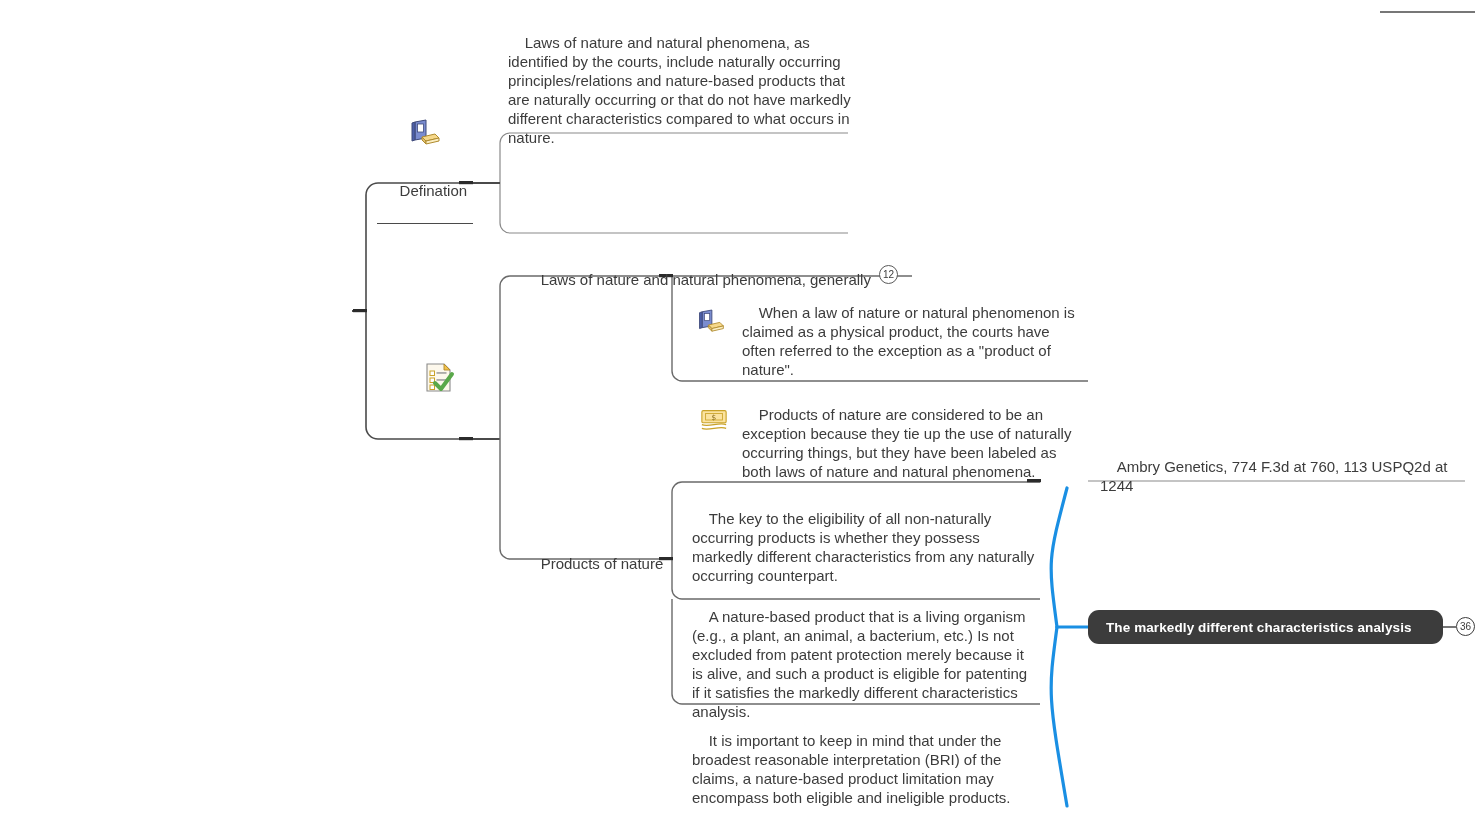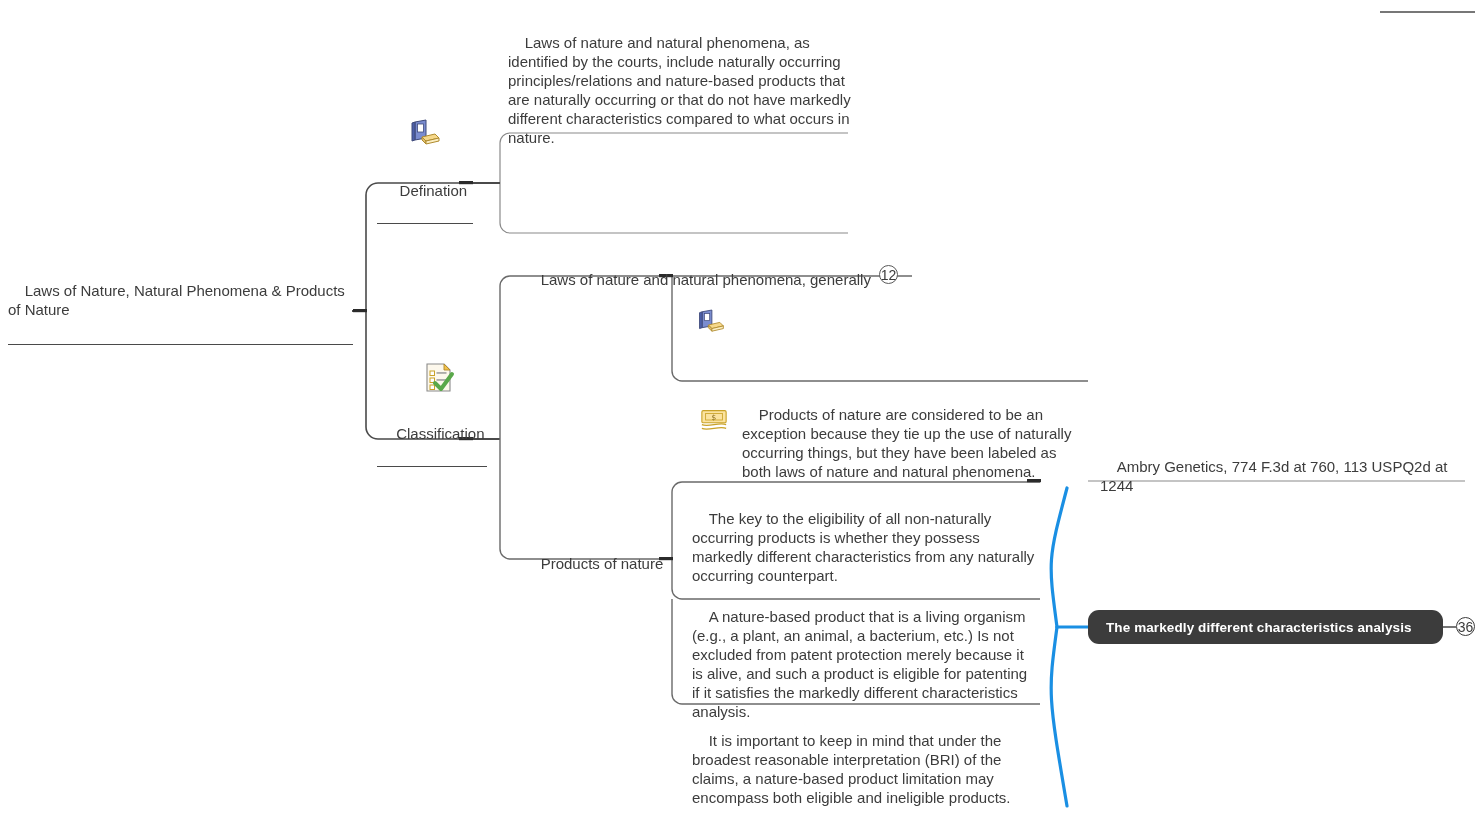--- a/index.html
+++ b/index.html
@@ -48,21 +48,21 @@
   }
 
   
   .badge{
     position:absolute;
     width:19px;height:19px;
     border-radius:50%;
     border:1.3px solid #5a5a5a;
     background:#ffffff;
     color:#3c3c3c;
-    font-size:14px;
+    font-size:10px;
     display:flex;align-items:center;justify-content:center;
     box-sizing:border-box;
     line-height:1;
   }
   .badge-dark{border-color:#3c3c3c;}
 </style>
 </head>
 <body>
 
 <div id="canvas">
@@ -114,23 +114,20 @@
 
     <g stroke="#3c3c3c" stroke-width="1.4" fill="none">
       <path d="M1443,627 L1456,627"></path>
     </g>
 
     <g stroke="#4a4a4a" stroke-width="1.6" fill="none">
       <path d="M1380,12 L1475,12"></path>
     </g>
   </svg>
 
-  <div class="node topic-text underline" style="left:8px; top:262px; width:345px; padding-bottom:6px;">
-    <span>Laws of Nature, Natural Phenomena &amp; Products of Nature</span>
-  </div>
 
   <div class="icon" style="left:408px; top:118px; width:34px; height:30px;">
     <svg viewBox="0 0 34 30" width="34" height="30" xmlns="http://www.w3.org/2000/svg">
 
       <path d="M7,4 L18,2 L18,20 L7,22 Z" fill="#7a8ccf" stroke="#3f4a7a" stroke-width="1"></path>
       <path d="M4,5 L7,4 L7,22 L4,23 Z" fill="#4c5fa8" stroke="#3f4a7a" stroke-width="1"></path>
       <rect x="9.5" y="6" width="6" height="8" fill="#ffffff" stroke="#3f4a7a" stroke-width="0.8"></rect>
 
       <path d="M14,19 L27,16 L31,20 L18,23 Z" fill="#f6d88a" stroke="#b08b2e" stroke-width="1"></path>
       <path d="M14,19 L18,23 L18,26 L14,22 Z" fill="#e0bf6a" stroke="#b08b2e" stroke-width="1"></path>
@@ -153,42 +150,42 @@
       <path d="M23,3 L29,9 L23,9 Z" fill="#f3c14a" stroke="#b08b2e" stroke-width="0.9"></path>
       <rect x="9" y="10" width="4.5" height="4.5" fill="#fff" stroke="#c9a227" stroke-width="1"></rect>
       <rect x="9" y="17" width="4.5" height="4.5" fill="#fff" stroke="#c9a227" stroke-width="1"></rect>
       <rect x="9" y="24" width="4.5" height="4.5" fill="#fff" stroke="#c9a227" stroke-width="1"></rect>
       <rect x="15.5" y="11.2" width="10" height="1.5" fill="#9a9a9a"></rect>
       <rect x="15.5" y="18.2" width="10" height="1.5" fill="#9a9a9a"></rect>
       <path d="M14,22 L20,28 L31,13" fill="none" stroke="#5aa84a" stroke-width="4" stroke-linecap="round" stroke-linejoin="round"></path>
     </svg>
   </div>
 
-  <div class="node topic-text underline label-center" style="left:377px; top:405px; width:110px; padding-bottom:4px;">
-    <span>Classification</span>
-  </div>
 
   <div class="node topic-text" style="left:524px; top:251px; width:372px; padding-bottom:4px;">
     <span>Laws of nature and natural phenomena, generally</span>
   </div>
   <div class="badge" style="left:879px; top:265px;">
     <span>12</span>
   </div>
 
   <div class="icon" style="left:696px; top:308px; width:30px; height:27px;">
     <svg viewBox="0 0 34 30" width="30" height="27" xmlns="http://www.w3.org/2000/svg">
       <path d="M7,4 L18,2 L18,20 L7,22 Z" fill="#7a8ccf" stroke="#3f4a7a" stroke-width="1"></path>
       <path d="M4,5 L7,4 L7,22 L4,23 Z" fill="#4c5fa8" stroke="#3f4a7a" stroke-width="1"></path>
       <rect x="9.5" y="6" width="6" height="8" fill="#ffffff" stroke="#3f4a7a" stroke-width="0.8"></rect>
       <path d="M14,19 L27,16 L31,20 L18,23 Z" fill="#f6d88a" stroke="#b08b2e" stroke-width="1"></path>
       <path d="M14,19 L18,23 L18,26 L14,22 Z" fill="#e0bf6a" stroke="#b08b2e" stroke-width="1"></path>
       <path d="M18,23 L31,20 L31,23 L18,26 Z" fill="#fbeec2" stroke="#b08b2e" stroke-width="1"></path>
     </svg>
   </div>
 
+  <div class="node topic-text" style="left:742px; top:284px; width:340px; padding-bottom:5px;">
+    <span>When a law of nature or natural phenomenon is claimed as a physical product, the courts have often referred to the exception as a "product of nature".</span>
+  </div>
 
   <div class="icon" style="left:699px; top:406px; width:30px; height:28px;">
     <svg viewBox="0 0 32 30" width="30" height="28" xmlns="http://www.w3.org/2000/svg">
       <rect x="3" y="5" width="26" height="13" rx="1.5" fill="#fbe3a0" stroke="#c9a227" stroke-width="1.2"></rect>
       <rect x="7" y="8" width="18" height="7" fill="none" stroke="#c9a227" stroke-width="0.9"></rect>
       <text x="16" y="14.5" font-size="8" text-anchor="middle" fill="#8a6d1a" font-family="DejaVu Sans, sans-serif">$</text>
       <path d="M3,20 C10,23 22,17 29,20" fill="none" stroke="#c9a227" stroke-width="1.3"></path>
       <path d="M3,24 C10,27 22,21 29,24" fill="none" stroke="#c9a227" stroke-width="1.3"></path>
     </svg>
   </div>

